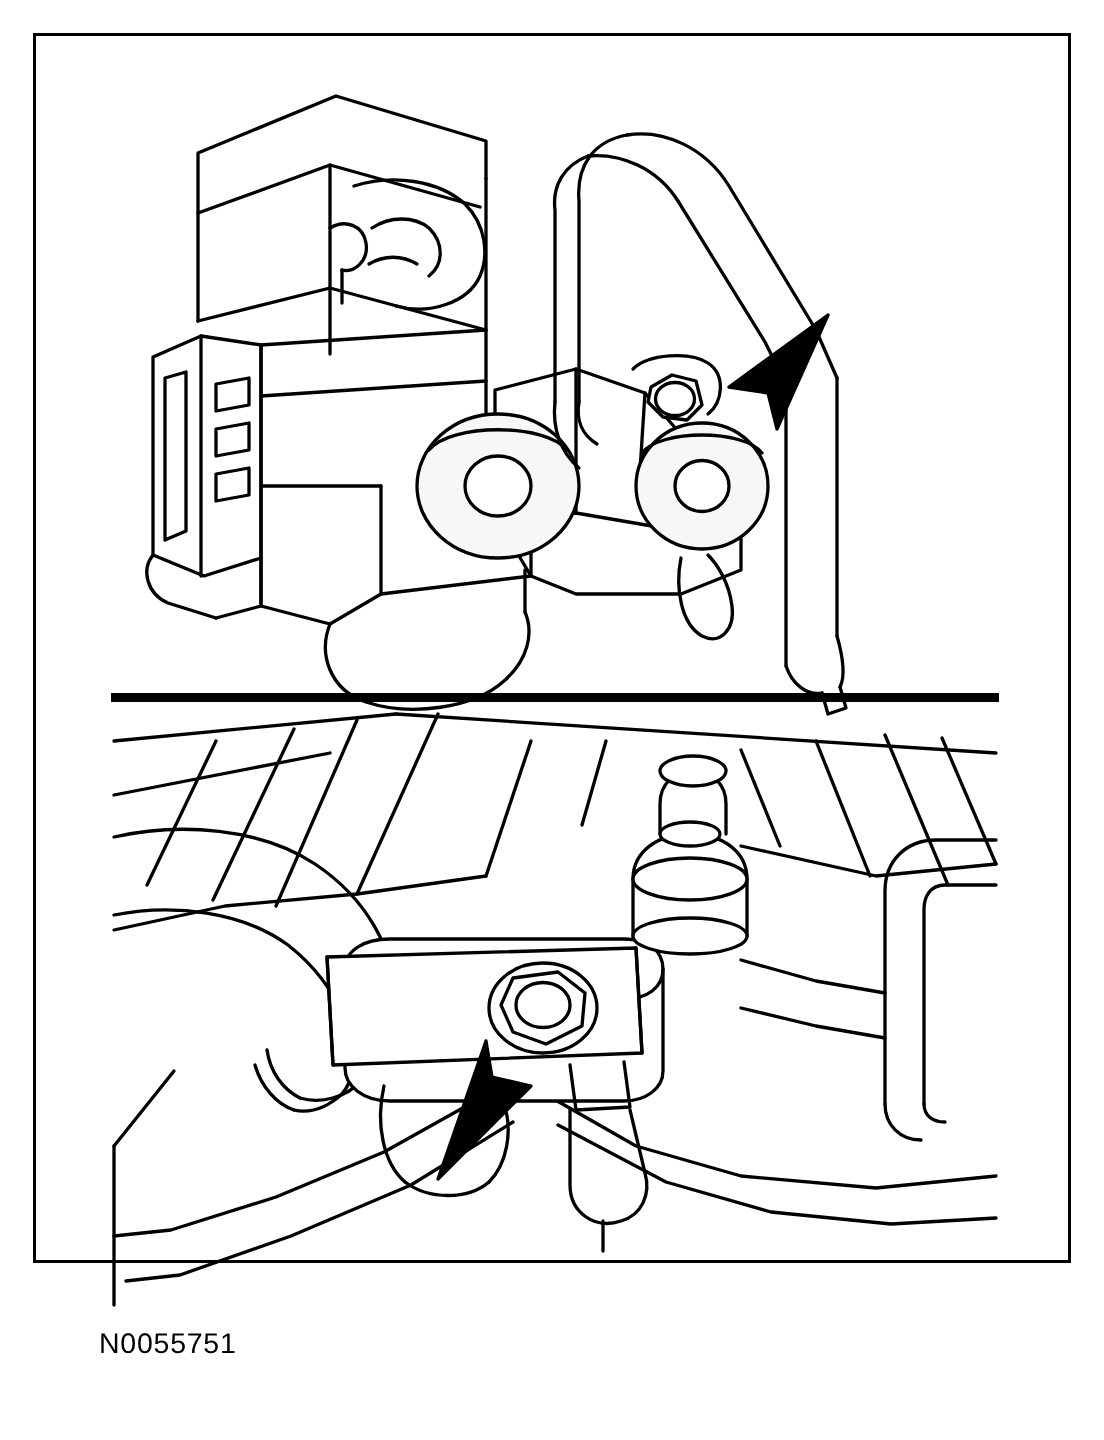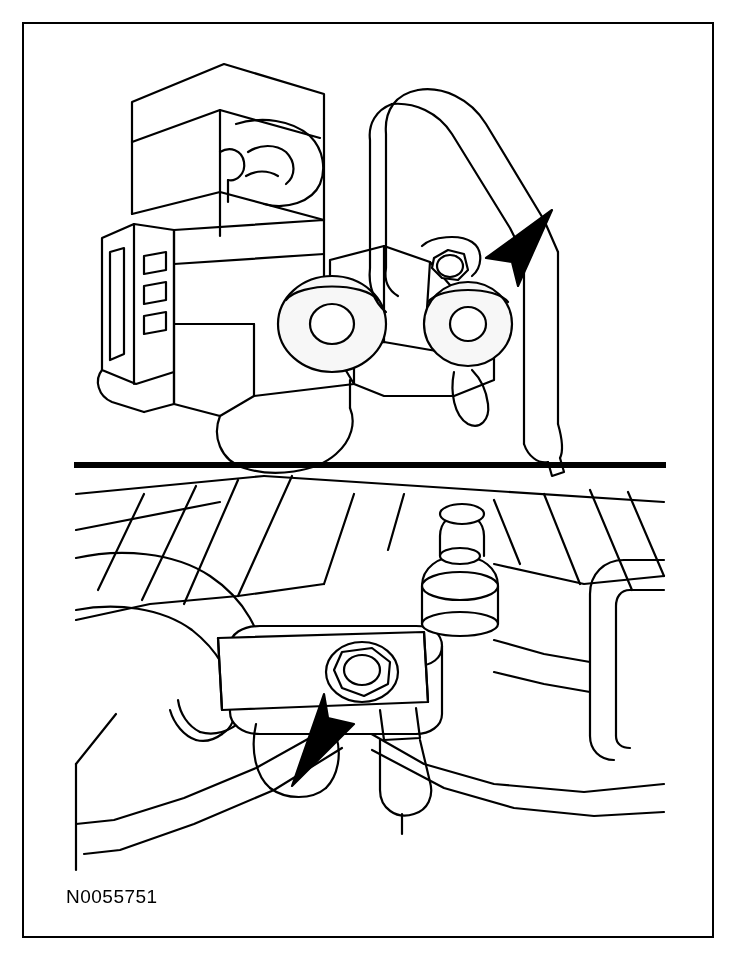--- a/index.html
+++ b/index.html
@@ -17,21 +17,21 @@
     position: relative;
     width: 736px;
     height: 960px;
     background: #ffffff;
   }
   #figure-frame {
     position: absolute;
     left: 22px;
     top: 22px;
     width: 692px;
-    height: 916px;
+    height: 820px;
     border: 2px solid #000000;
     box-sizing: border-box;
     background: #ffffff;
   }
   #figure-svg {
     position: absolute;
     left: 0;
     top: 0;
     width: 692px;
     height: 916px;

